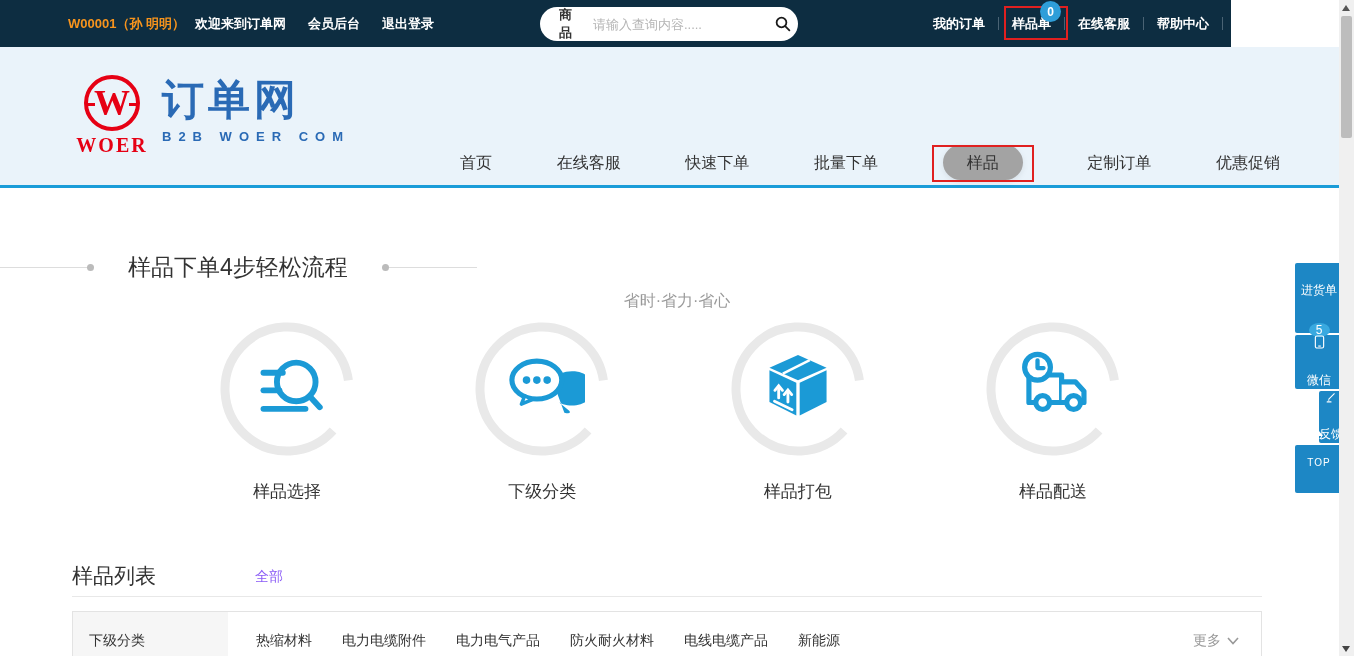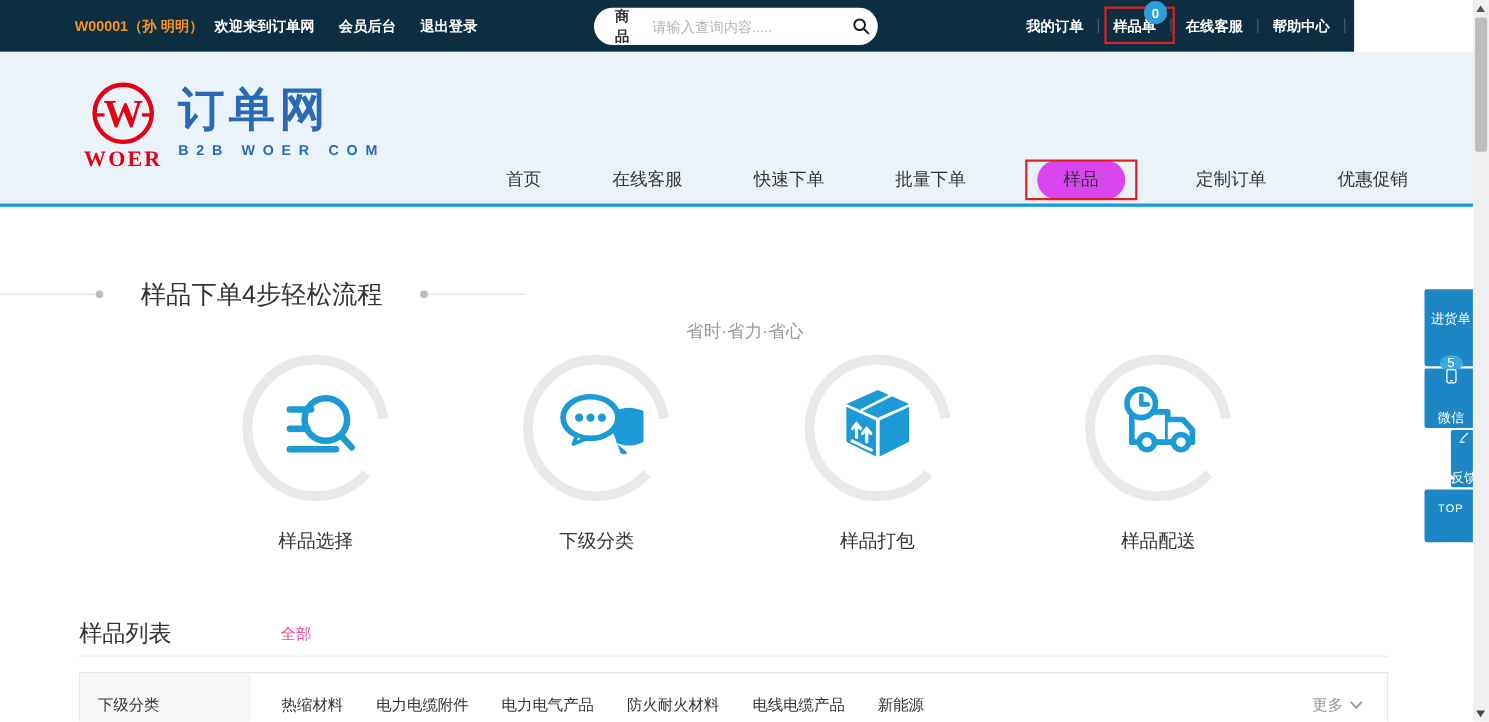--- a/index.html
+++ b/index.html
@@ -35,41 +35,41 @@
   .logo-ring::before, .logo-ring::after { content:""; position:absolute; top:50%; width:8px; height:3px; background:#e60014; }
   .logo-ring::before { left:-1px; } .logo-ring::after { right:-1px; }
   .logo-woer { font-family:"Liberation Serif","DejaVu Serif",serif; font-weight:700; font-size:20px; color:#e60014; letter-spacing:2px; margin-top:3px; }
   .logo-text { margin-left:14px; }
   .site-name { font-size:42px; font-weight:700; color:#2a6ab5; letter-spacing:4px; line-height:1.1; margin-top:2px; }
   .site-sub { font-size:13px; font-weight:700; color:#2a6ab5; letter-spacing:7px; margin-top:6px; }
 
   .mainnav { position:absolute; left:460px; top:47px; width:820px; height:138px; display:flex; align-items:center; justify-content:space-between; }
   .nav-item { font-size:16px; color:#333; cursor:pointer; white-space:nowrap; }
   .nav-pill-wrap { position:relative; }
-  .nav-pill { background:#d946ef; border-radius:19px; padding:9px 24px; box-shadow:0 2px 6px rgba(0,0,0,0.08); }
+  .nav-pill { background:#a3a3a3; border-radius:19px; padding:9px 24px; box-shadow:0 2px 6px rgba(0,0,0,0.08); }
   .anno-pill { position:absolute; left:-11px; top:-8px; right:-11px; bottom:-8px; border:2px solid #e02020; }
 
   
   .hero-title-row { position:absolute; left:0; top:252px; width:1354px; display:flex; align-items:center; justify-content:flex-start; }
   .deco-line { width:88px; height:1px; background:#ddd; }
   .deco-dot { width:7px; height:7px; border-radius:50%; background:#bbb; }
   .deco-l .deco-dot { margin-left:-1px; } 
   .deco { display:flex; align-items:center; }
   .hero-title { font-size:23px; color:#333; font-weight:500; margin:0 34px; }
   .hero-sub { position:absolute; left:0; top:291px; width:1354px; text-align:center; font-size:16px; color:#9a9a9a; }
 
   .steps { position:absolute; left:212px; top:320px; width:916px; display:flex; justify-content:space-between; }
   .step { width:150px; display:flex; flex-direction:column; align-items:center; }
   .step-circle { position:relative; width:138px; height:138px; }
   .step-circle .icon-center { position:absolute; left:50%; top:50%; transform:translate(-50%,-50%); }
   .step-label { margin-top:22px; font-size:17px; color:#333; }
 
   
   .list-title { position:absolute; left:72px; top:562px; font-size:21px; color:#333; }
-  .tab-all { position:absolute; left:255px; top:568px; font-size:14px; color:#ec4899; cursor:pointer;text-align:right; }
+  .tab-all { position:absolute; left:255px; top:568px; font-size:14px; color:#8b5cf6; cursor:pointer;text-align:right; }
   .list-divider { position:absolute; left:72px; top:596px; width:1190px; height:1px; background:#e8e8e8; }
 
   .cat-box { position:absolute; left:72px; top:611px; width:1190px; height:60px; border:1px solid #e3e3e3; background:#fff; display:flex; align-items:stretch; }
   .cat-label { width:155px; background:#f6f6f6; display:flex; align-items:center; padding-left:16px; font-size:14px; color:#333; }
   .cat-items { display:flex; align-items:center; padding-left:28px; gap:30px; font-size:14px; font-weight:500; color:#333; }
   .cat-item { cursor:pointer; white-space:nowrap; }
   .cat-more { margin-left:auto; display:flex; align-items:center; padding-right:22px; color:#999; font-size:14px; cursor:pointer; gap:6px; }
 
   
   .floatbar { position:absolute; left:1295px; top:263px; width:48px; z-index:5; }

